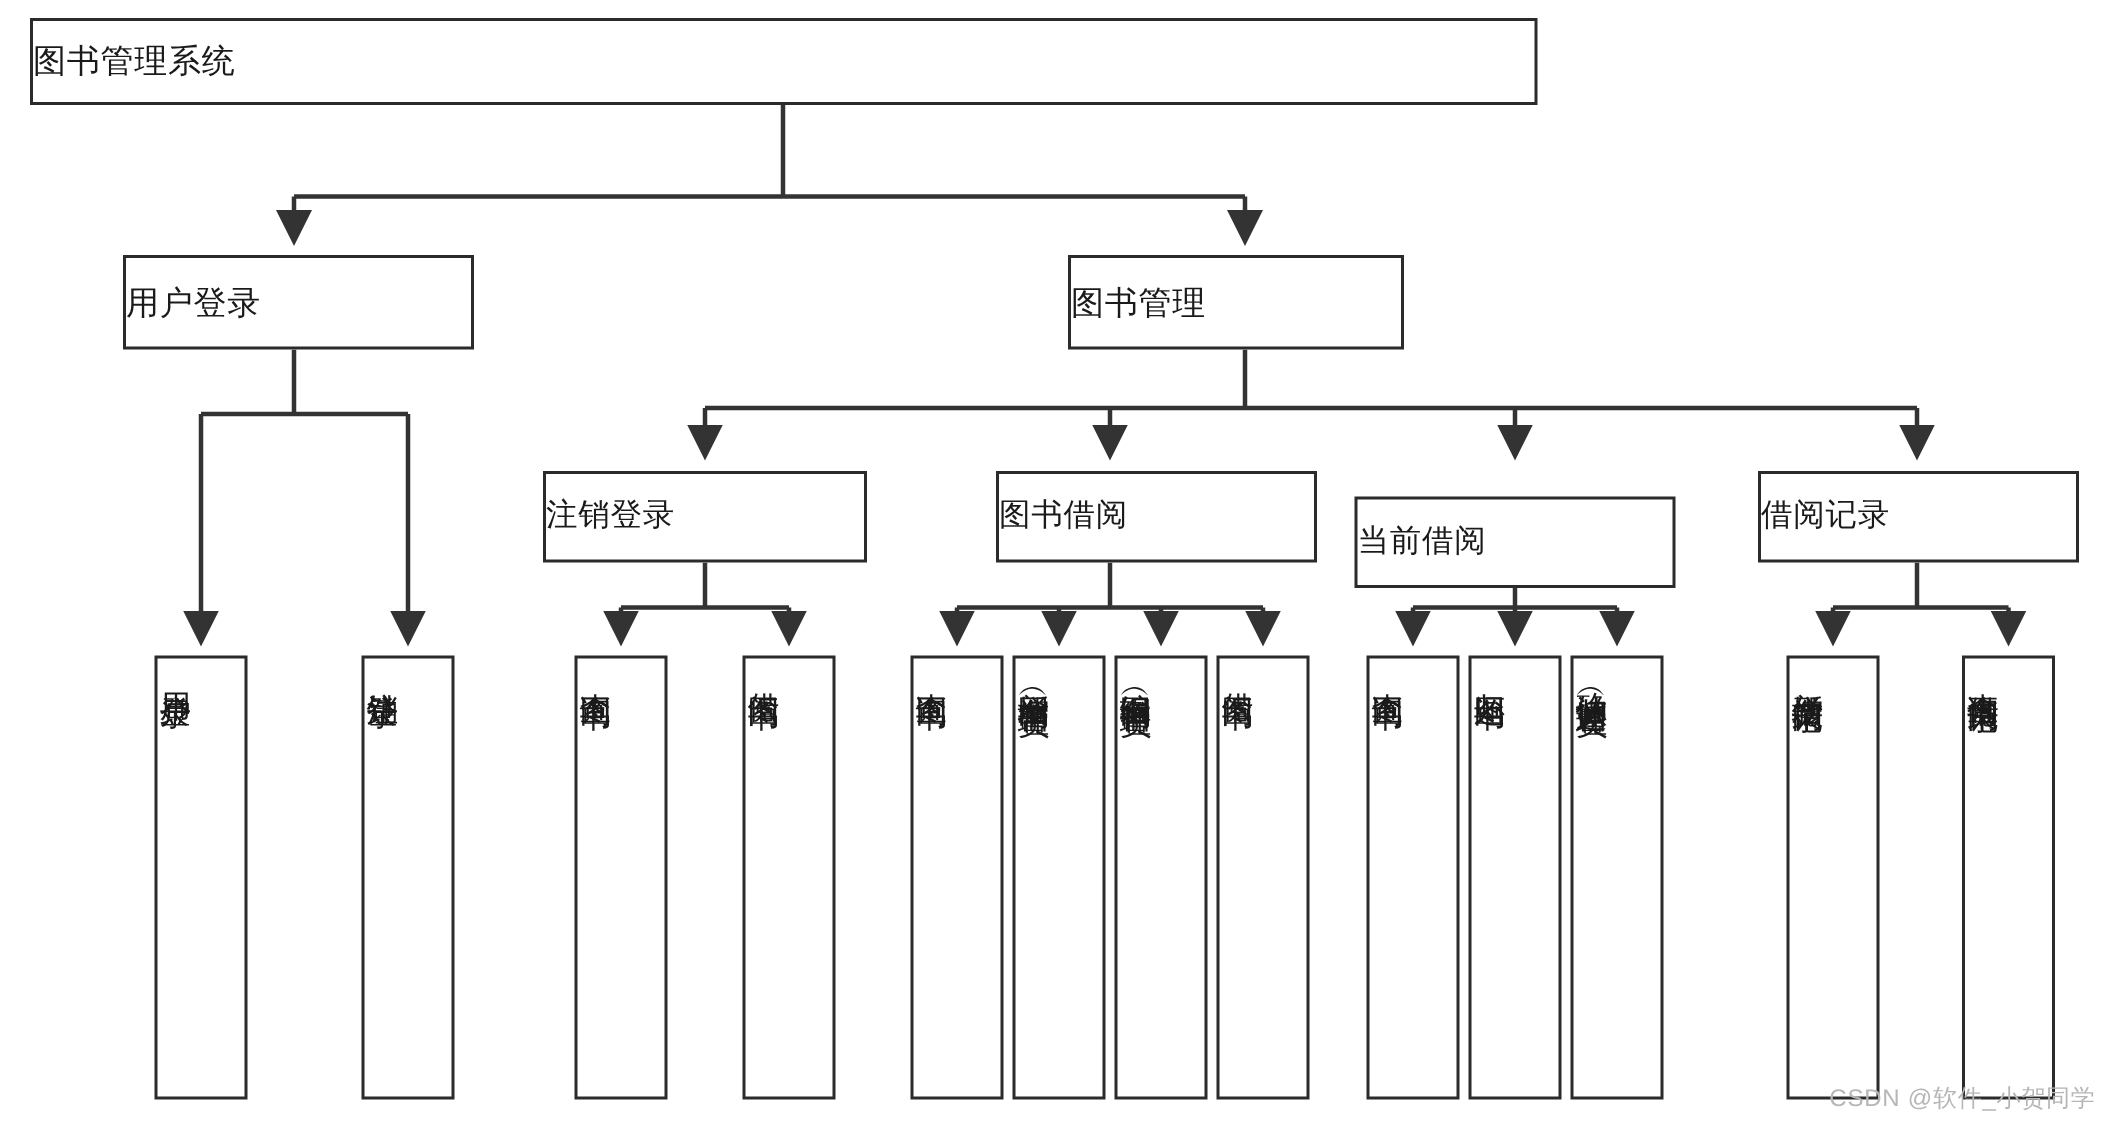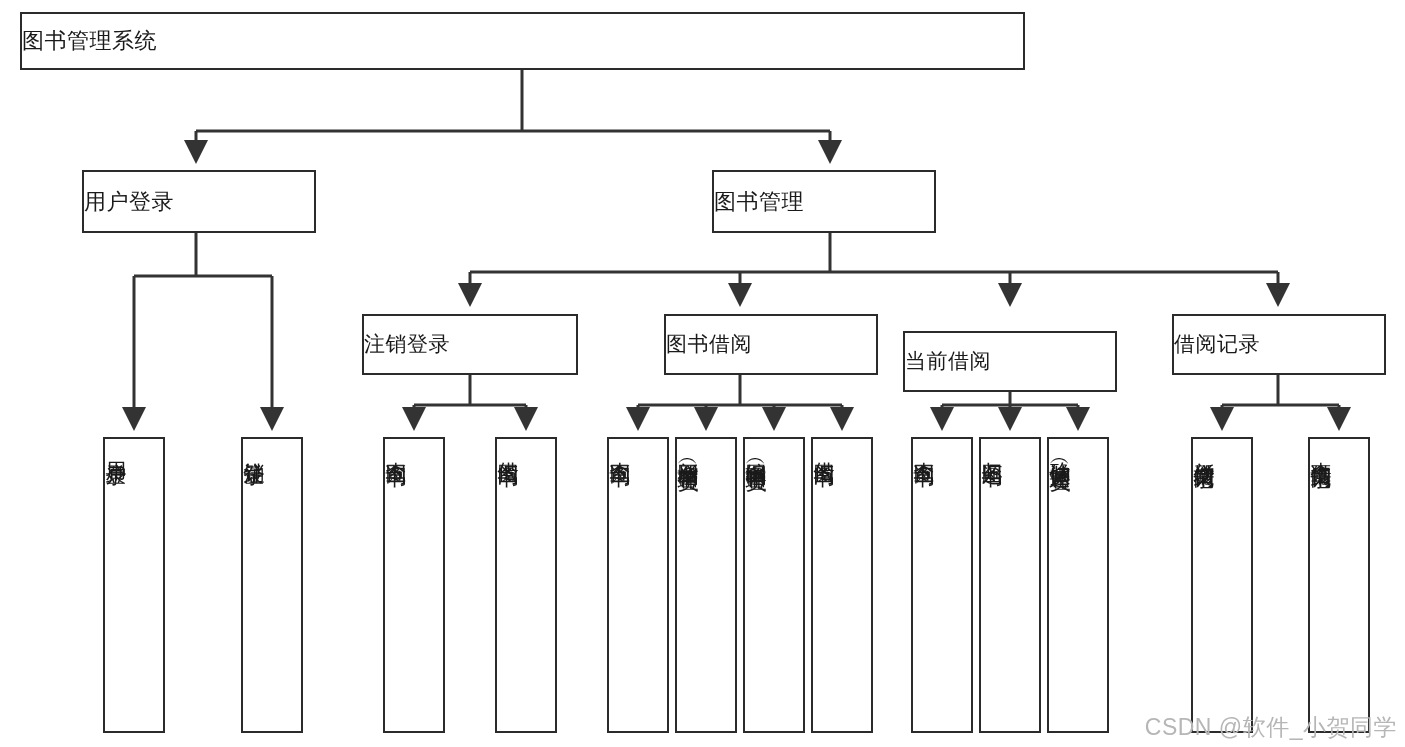--- a/index.html
+++ b/index.html
@@ -57,21 +57,21 @@
     padding-top: 6px;
   }
   .node-box.level0 .node-label { font-size: 22px; }
   .node-box.level1 .node-label { font-size: 22px; }
   .node-box.level2 .node-label { font-size: 21px; }
   .watermark {
     position: absolute;
     right: 8px;
     bottom: 4px;
     color: #b6b6b6;
-    font-size: 23px;
+    font-size: 16px;
     letter-spacing: 0.5px;
     white-space: nowrap;
     user-select: none;
   }
 </style>
 </head>
 <body>
 
 <div id="diagram-root">
 

